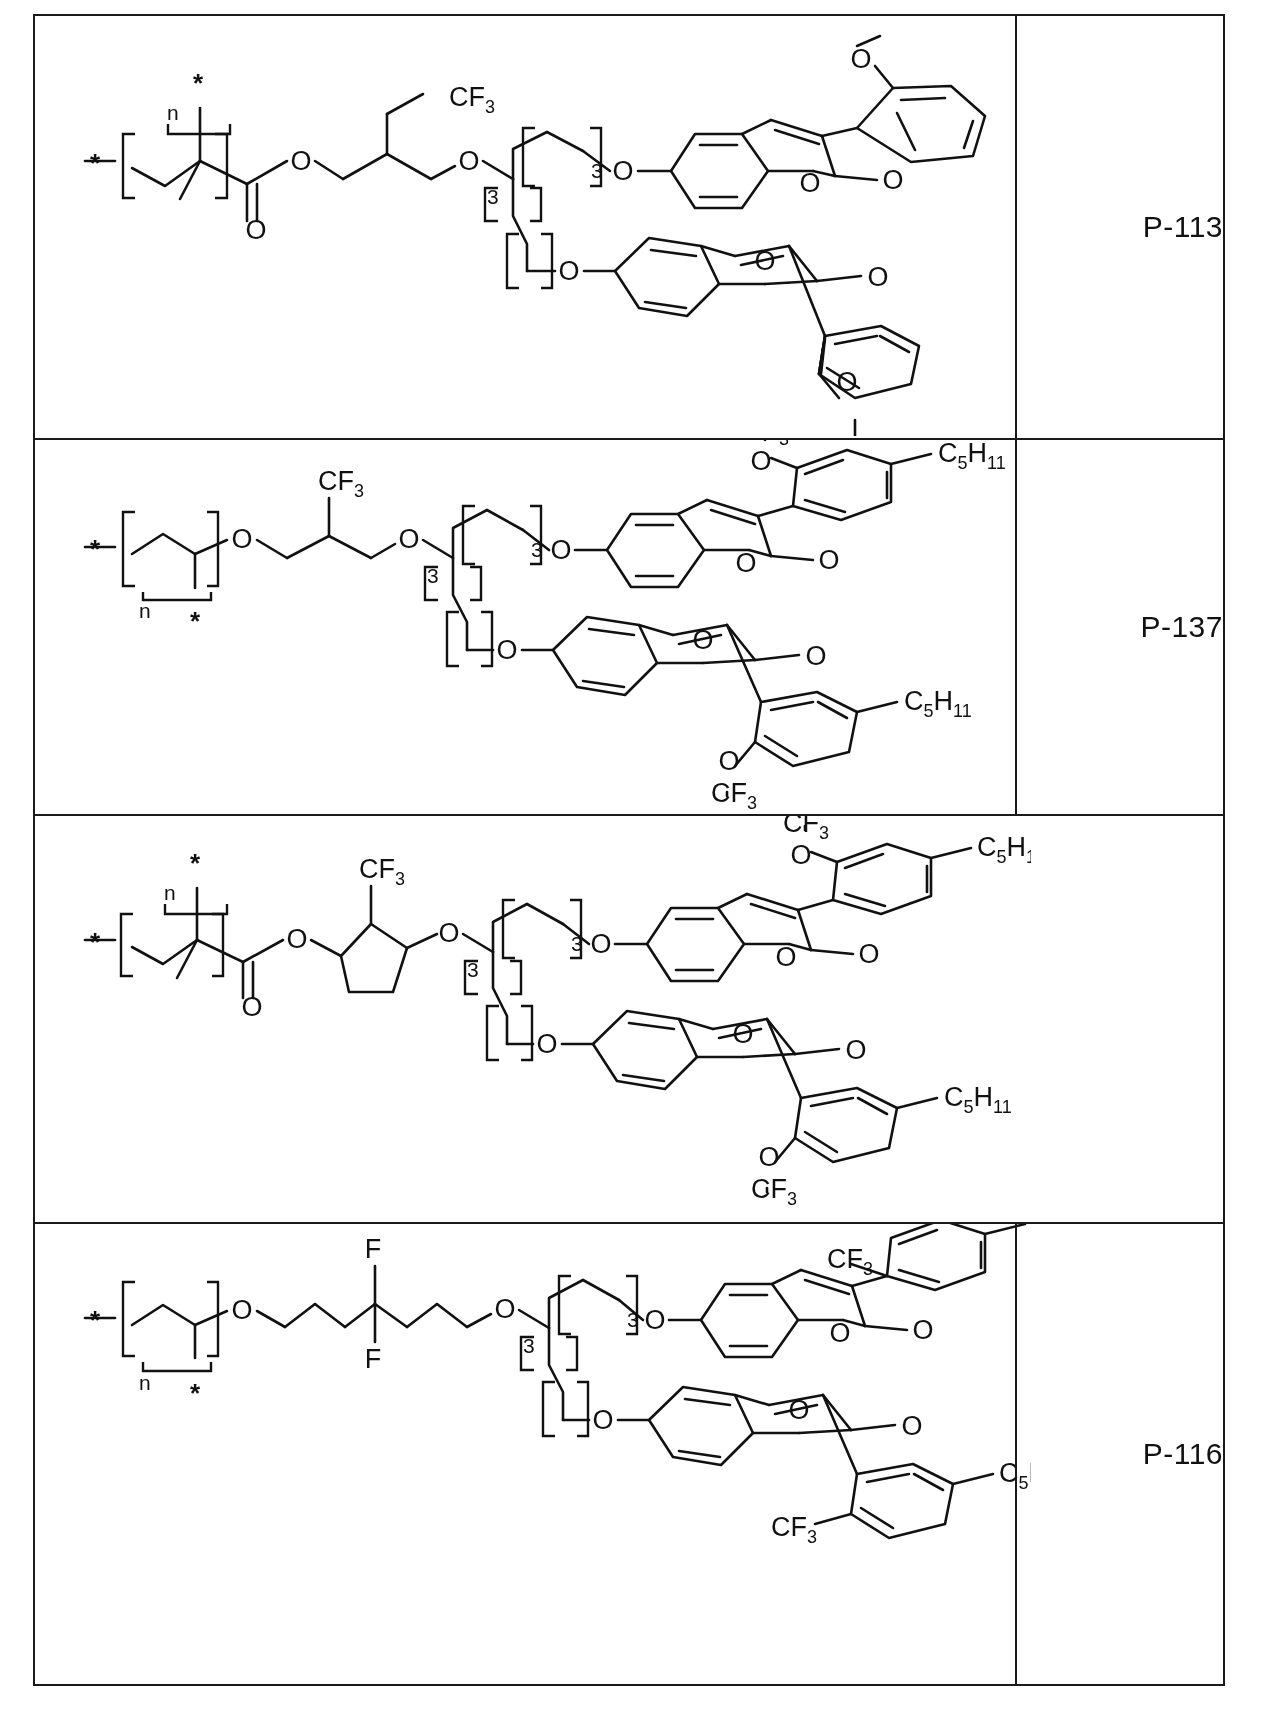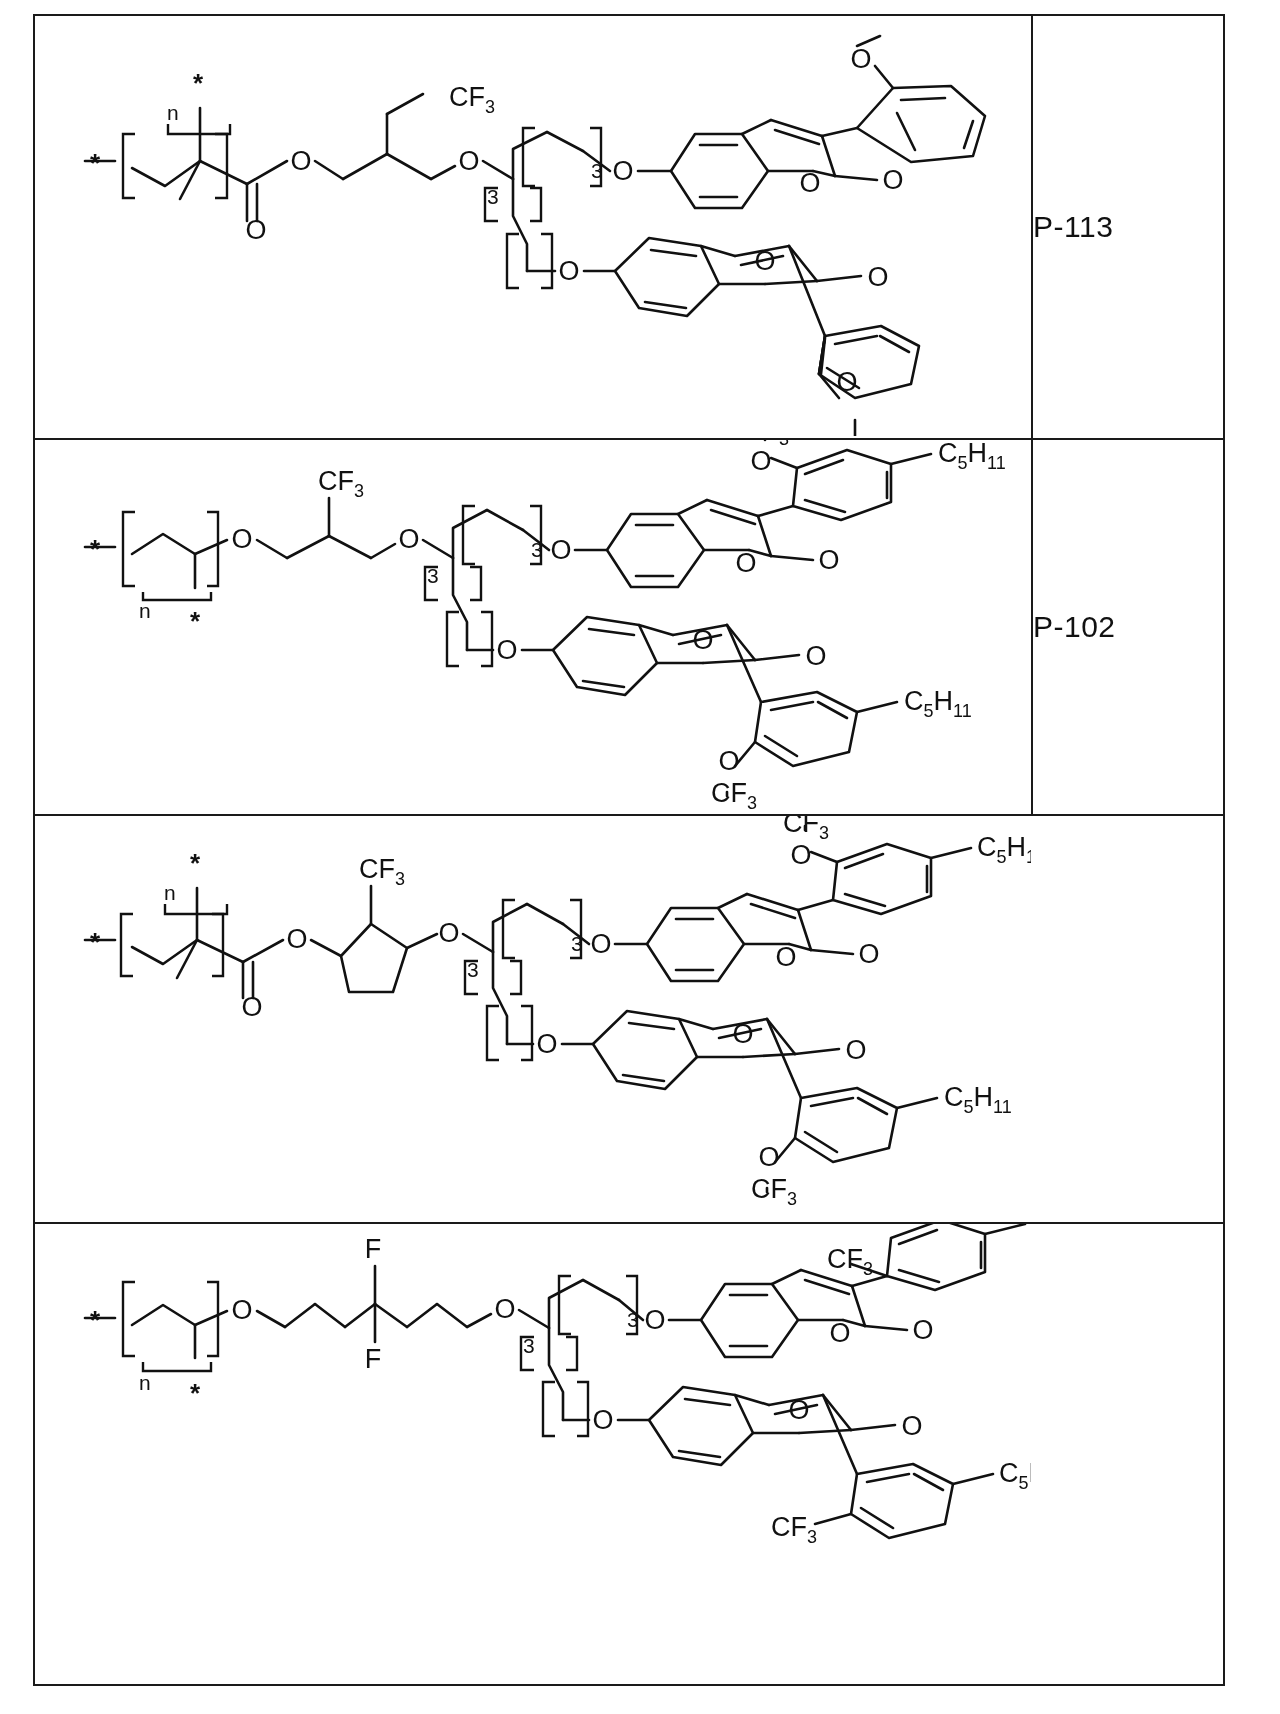--- a/index.html
+++ b/index.html
@@ -4,23 +4,23 @@
 <style>
   html,body{margin:0;padding:0;background:#fff;}
   body{width:1280px;height:1714px;font-family:"Liberation Sans",sans-serif;color:#000;}
   .page{position:relative;width:1280px;height:1714px;}
   .table{position:absolute;left:33px;top:14px;width:1192px;height:1672px;
          border:2px solid #1a1a1a;box-sizing:border-box;}
   .row{position:relative;border-bottom:2px solid #1a1a1a;box-sizing:border-box;}
   .row:last-child{border-bottom:none;}
   .r1{height:424px;} .r2{height:376px;} .r3{height:408px;} .r4{height:460px;}
   .struct-cell{position:absolute;left:0;top:0;right:192px;bottom:0;overflow:hidden;}
-  .label-cell{position:absolute;right:0;top:0;width:192px;bottom:0;
+  .label-cell{position:absolute;right:0;top:0;width:208px;bottom:0;
               border-left:2px solid #1a1a1a;box-sizing:border-box;
-              display:flex;align-items:center;justify-content:flex-start;}
+              display:flex;align-items:center;justify-content:flex-end;}
   .label-text{font-size:30px;letter-spacing:.5px;color:#111;}
   svg{display:block;}
   .bl{fill:none;stroke:#111;stroke-width:2.6;stroke-linecap:round;stroke-linejoin:round;}
   .brk{fill:none;stroke:#111;stroke-width:2.4;stroke-linecap:butt;}
   text{font-family:"Liberation Sans",sans-serif;fill:#111;}
   .at{font-size:27px;} .sub{font-size:18px;} .idx{font-size:21px;}
   .ast{font-size:26px;font-weight:bold;}
 </style>
 </head>
 <body>
@@ -260,21 +260,21 @@
             <path d="M 720 302 L 700 326"></path>
             <path d="M 692 352 L 692 356"></path>
             <path d="M 822 272 L 862 262"></path>
           </g>
           <text class="at" x="694" y="330" text-anchor="middle">O</text>
           <text class="at" x="676" y="362"><tspan>CF</tspan><tspan class="sub" dy="7">3</tspan></text>
           <text class="at" x="869" y="270"><tspan>C</tspan><tspan class="sub" dy="7">5</tspan><tspan dy="-7">H</tspan><tspan class="sub" dy="7">11</tspan></text>
         </svg>
       </div>
       <div class="label-cell">
-        <span class="label-text">P-102</span>
+        <span class="label-text">P-137</span>
       </div>
     </div>
 
     <div class="row r3">
       <div class="struct-cell">
         <svg width="1000" height="404" viewBox="0 0 1000 404">
           <g class="bl">
             <path d="M 50 124 L 80 124"></path>
             <path d="M 97 131 L 128 148 L 162 124"></path>
             <path d="M 162 124 L 208 146"></path>
@@ -499,16 +499,19 @@
             <path d="M 879 250 L 908 266"></path>
             <path d="M 858 304 L 826 284"></path>
             <path d="M 832 258 L 874 250"></path>
             <path d="M 816 290 L 780 300"></path>
             <path d="M 918 260 L 958 250"></path>
           </g>
           <text class="at" x="736" y="312"><tspan>CF</tspan><tspan class="sub" dy="7">3</tspan></text>
           <text class="at" x="964" y="258"><tspan>C</tspan><tspan class="sub" dy="7">5</tspan><tspan dy="-7">H</tspan><tspan class="sub" dy="7">11</tspan></text>
         </svg>
       </div>
+      <div class="label-cell">
+        <span class="label-text">P-116</span>
+      </div>
     </div>
 
   </div>
 </div>
 
 </body></html>

